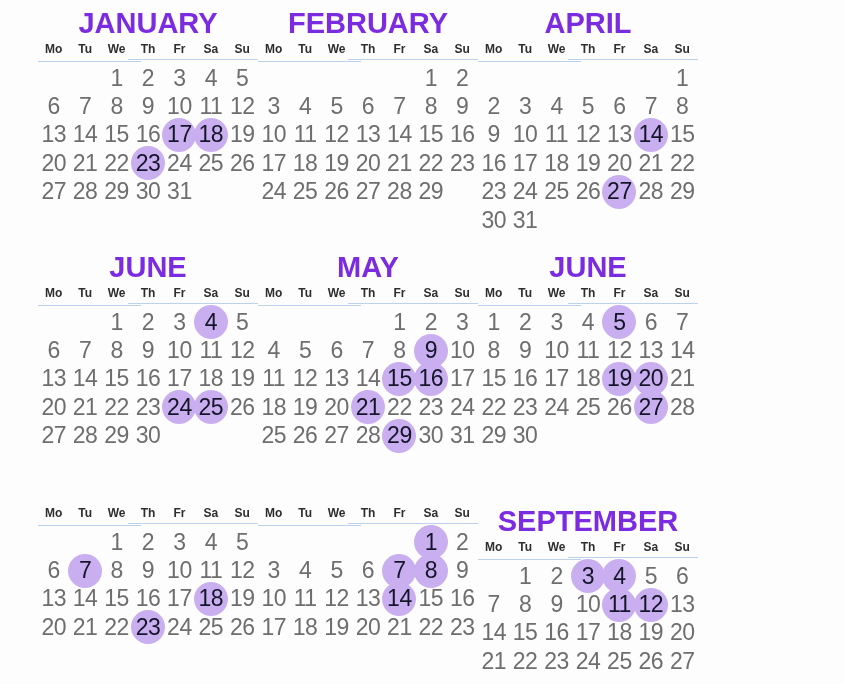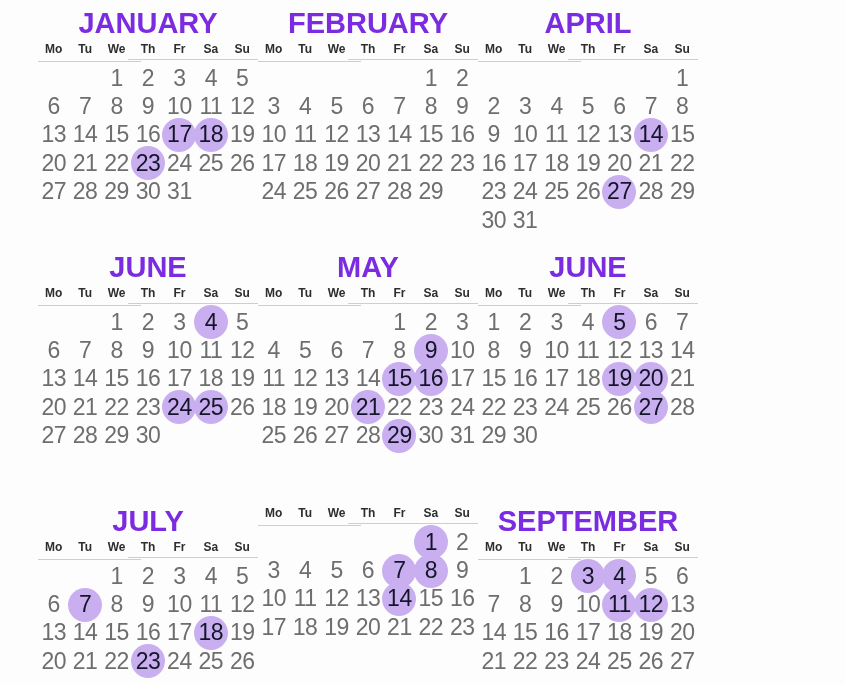--- a/index.html
+++ b/index.html
@@ -768,21 +768,20 @@
         <span class="day">
           <span class="num">29</span>
         </span>
         <span class="day">
           <span class="num">30</span>
         </span>
       </div>
   </div>
 
   <div class="month">
-    <div class="month-title">JULY</div>
     <div class="weekday-row">
         <span class="wd">Mo</span>
         <span class="wd">Tu</span>
         <span class="wd">We</span>
         <span class="wd">Th</span>
         <span class="wd">Fr</span>
         <span class="wd">Sa</span>
         <span class="wd">Su</span>
       </div>
     <div class="underline">

